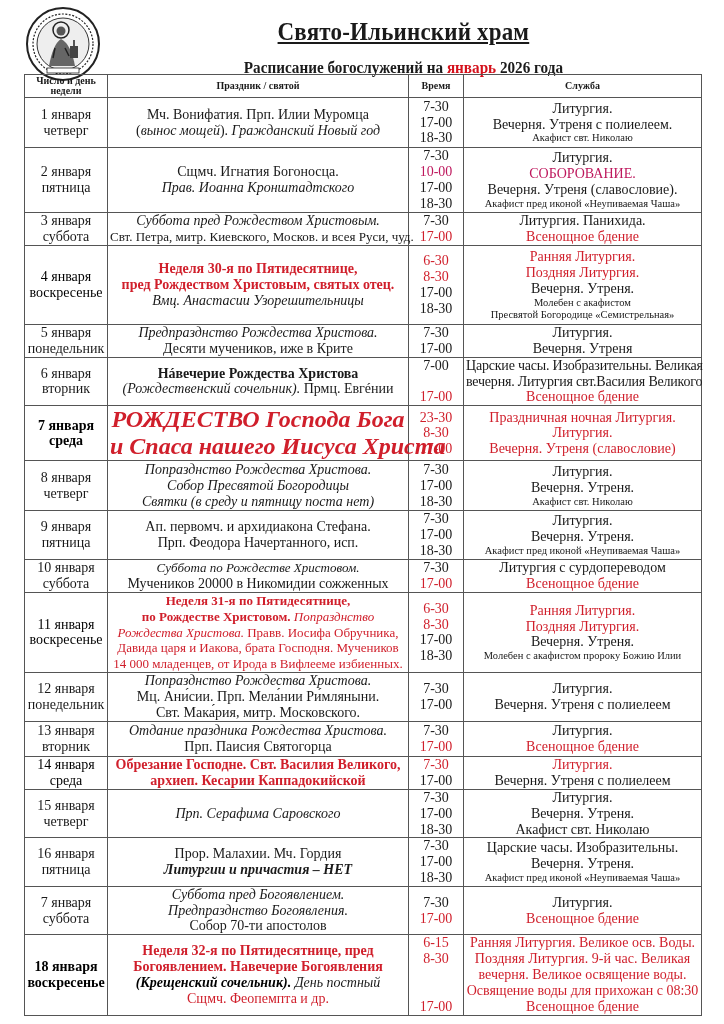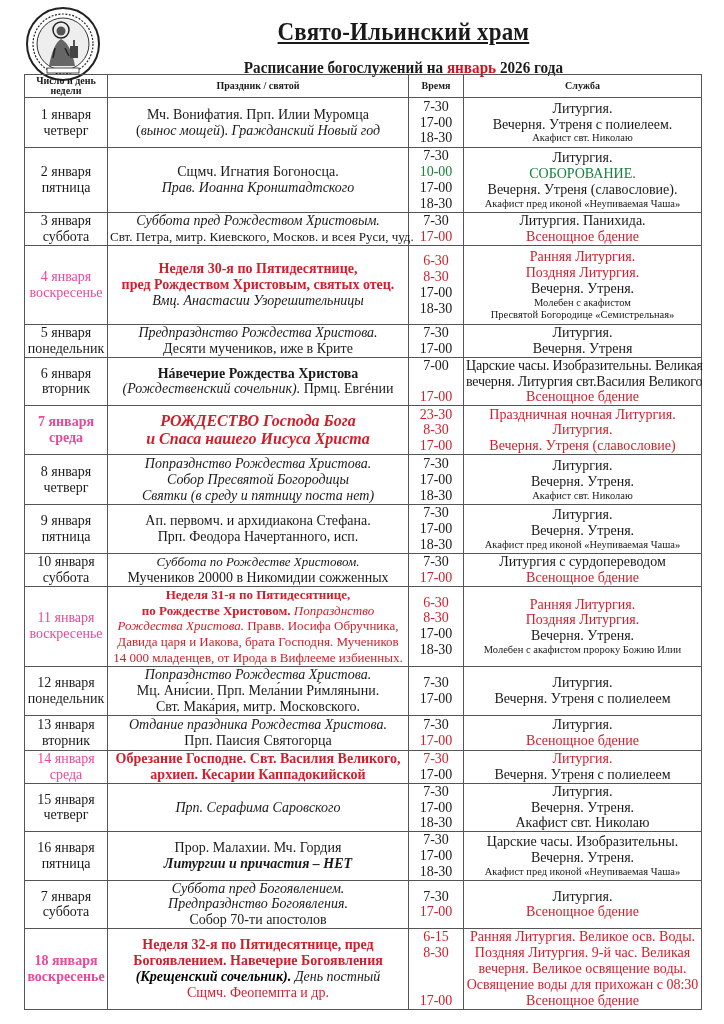--- a/index.html
+++ b/index.html
@@ -9,34 +9,34 @@
   .title { position: absolute; left: 0; width: 724px; top: 18px; text-align: center; padding-left: 90px; box-sizing: border-box;
            font-size: 25px; font-weight: bold; text-decoration: underline; letter-spacing: 0.2px; transform: scaleX(0.92); }
   .subtitle { position: absolute; left: 0; width: 724px; top: 58px; text-align: center; padding-left: 90px; box-sizing: border-box;
               font-size: 16.5px; font-weight: bold; transform: scaleX(0.92); }
   .subtitle .month { color: #d4111c; }
   table.sched { position: absolute; left: 24px; top: 74px; width: 677px; border-collapse: collapse; table-layout: fixed; }
   table.sched td, table.sched th { border: 1px solid #555; padding: 0 2px; text-align: center; vertical-align: middle; line-height: 1.13; }
   table.sched th { font-size: 10px; font-weight: bold; height: 22px; line-height: 1.05; }
   col.c1 { width: 83px; } col.c2 { width: 301px; } col.c3 { width: 55px; } col.c4 { width: 238px; }
   .day { font-size: 14px; }
-  .day.red { color: #ec4899; }
+  .day.red { color: #000000; }
   .day.bold { font-weight: bold; }
   .saint { font-size: 14px; }
   .saint .line { display: block; white-space: nowrap; }
   .saint .sm { font-size: 13px; }
   .times, .svc { font-size: 14px; }
   .times .t, .svc .s { display: block; white-space: nowrap; }
   .svc .s.small { font-size: 10.5px; }
   .red { color: #d01f2b; }
-  .purple { color: #15803d; }
+  .purple { color: #be185d; }
   .darkpurple { color: #000000; margin-top: 26px; }
   .b { font-weight: bold; }
   .i { font-style: italic; }
-  .huge { font-size: 16px; }
+  .huge { font-size: 24px; }
   .tight { letter-spacing: -0.2px; }
   .gap { display: block; height: 16px; }
   .gap2 { display: block; height: 32px; }
 </style>
 </head>
 <body>
 
 <div class="logo">
   <svg width="76" height="76" viewBox="0 0 76 76">
     <circle cx="38" cy="38" r="36" fill="#fff" stroke="#222" stroke-width="2"></circle>

